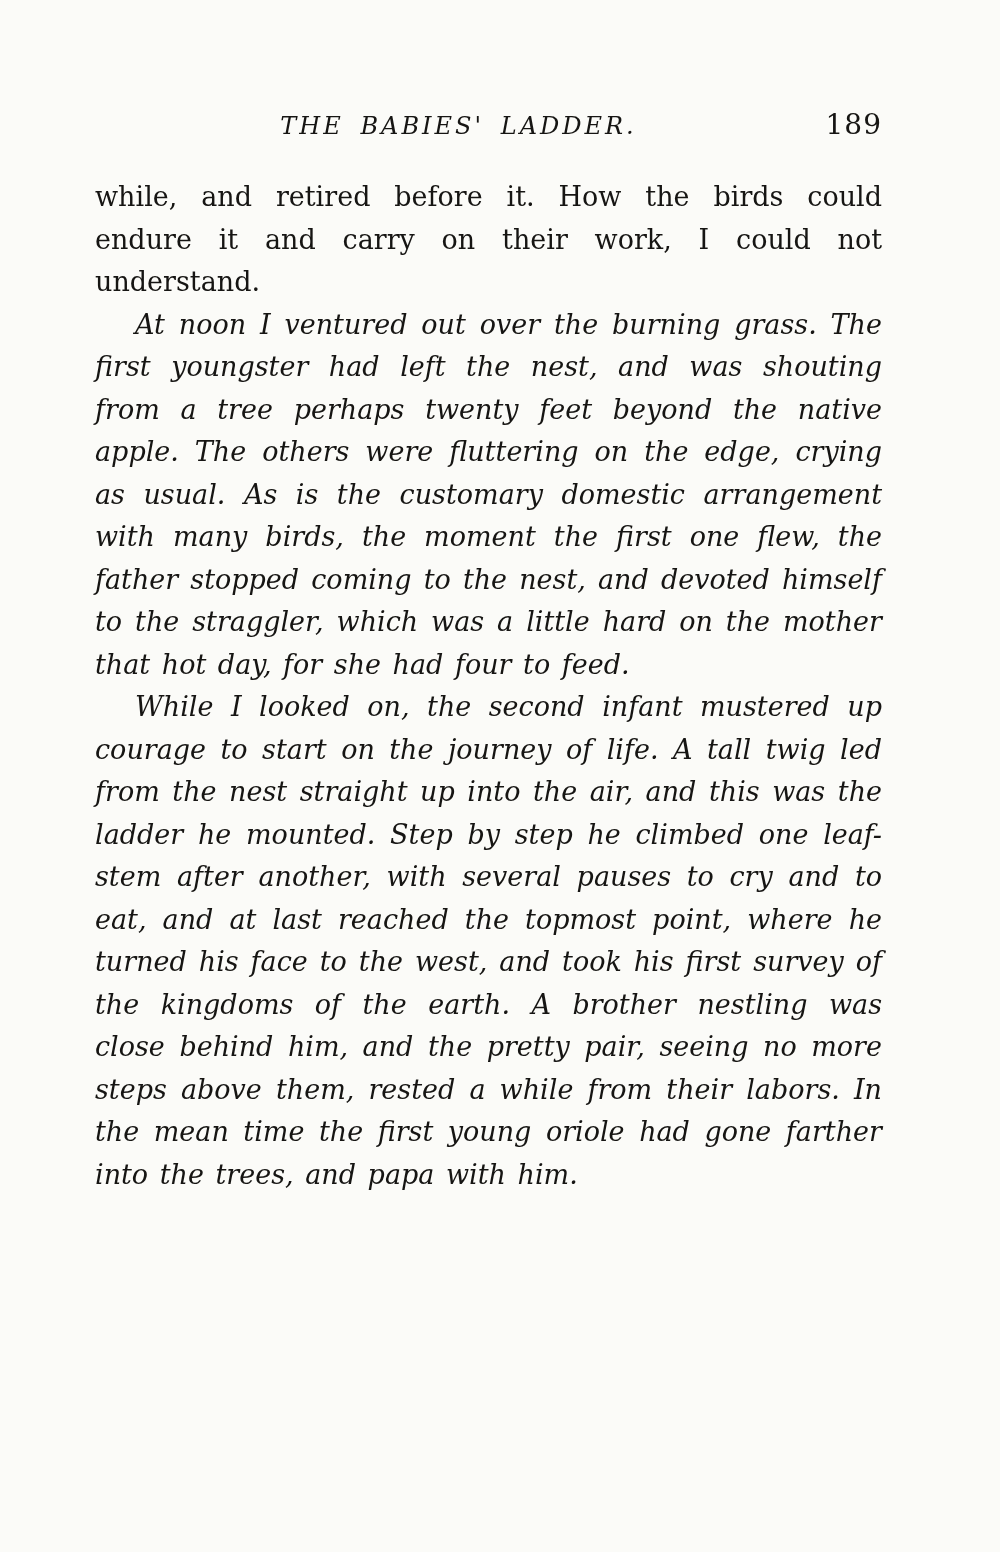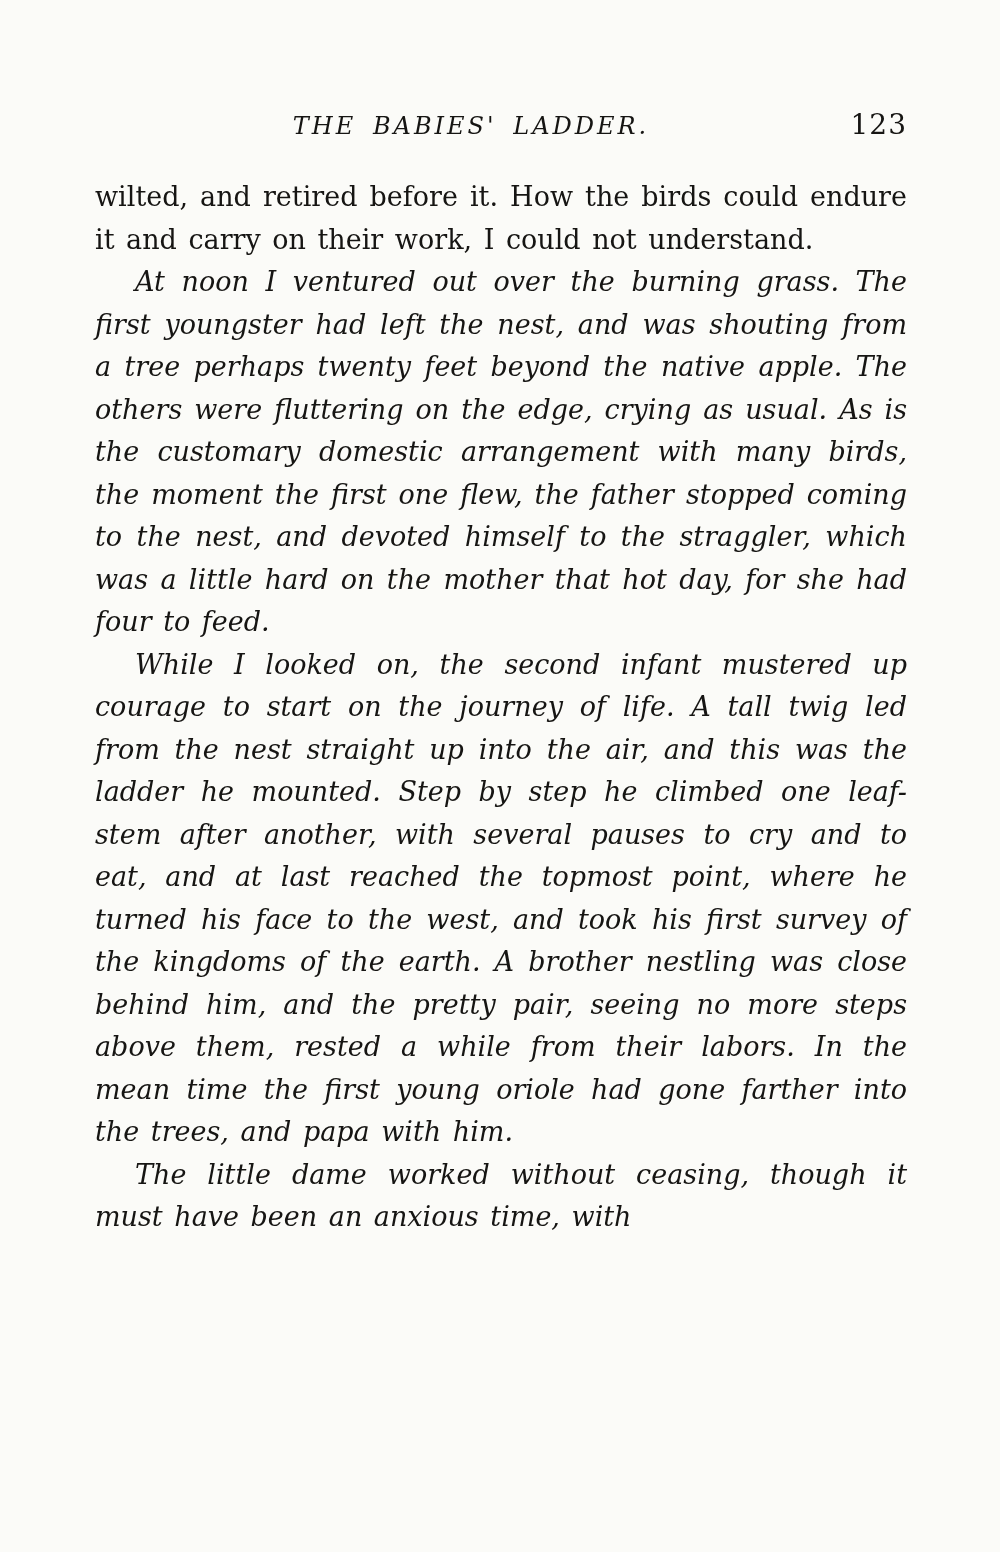--- a/index.html
+++ b/index.html
@@ -6,21 +6,21 @@
     margin: 0;
     padding: 0;
     background: #fbfbf8;
   }
   .scan-page {
     position: relative;
     width: 1000px;
     height: 1552px;
     background: #fbfbf8;
     box-sizing: border-box;
-    padding: 112px 93px 0 95px;
+    padding: 112px 118px 0 95px;
     font-family: "DejaVu Serif", "Liberation Serif", serif;
     color: #161513;
     overflow: hidden;
   }
   .page-header {
     position: relative;
     height: 46px;
     margin-bottom: 18px;
   }
   .running-title {
@@ -51,23 +51,22 @@
     font-style: italic;
   }
 </style>
 </head>
 <body>
 
 <div class="scan-page">
 
   <div class="page-header">
     <span class="running-title">THE BABIES' LADDER.</span>
-    <span class="page-number">123</span>
+    <span class="page-number">189</span>
   </div>
 
   <div class="body-text">
-    <p class="no-indent">wilted, and retired before it.  How the birds could endure it and carry on their work, I could not understand.</p>
+    <p class="no-indent">while, and retired before it.  How the birds could endure it and carry on their work, I could not understand.</p>
     <p class="indent">At noon I ventured out over the burning grass.  The first youngster had left the nest, and was shouting from a tree perhaps twenty feet beyond the native apple.  The others were fluttering on the edge, crying as usual.  As is the customary domestic arrangement with many birds, the moment the first one flew, the father stopped coming to the nest, and devoted himself to the straggler, which was a little hard on the mother that hot day, for she had four to feed.</p>
     <p class="indent">While I looked on, the second infant mustered up courage to start on the journey of life.  A tall twig led from the nest straight up into the air, and this was the ladder he mounted.  Step by step he climbed one leaf-stem after another, with several pauses to cry and to eat, and at last reached the topmost point, where he turned his face to the west, and took his first survey of the kingdoms of the earth.  A brother nestling was close behind him, and the pretty pair, seeing no more steps above them, rested a while from their labors.  In the mean time the first young oriole had gone farther into the trees, and papa with him.</p>
-    <p class="indent">The little dame worked without ceasing, though it must have been an anxious time, with</p>
   </div>
 
 </div>
 
 </body></html>

